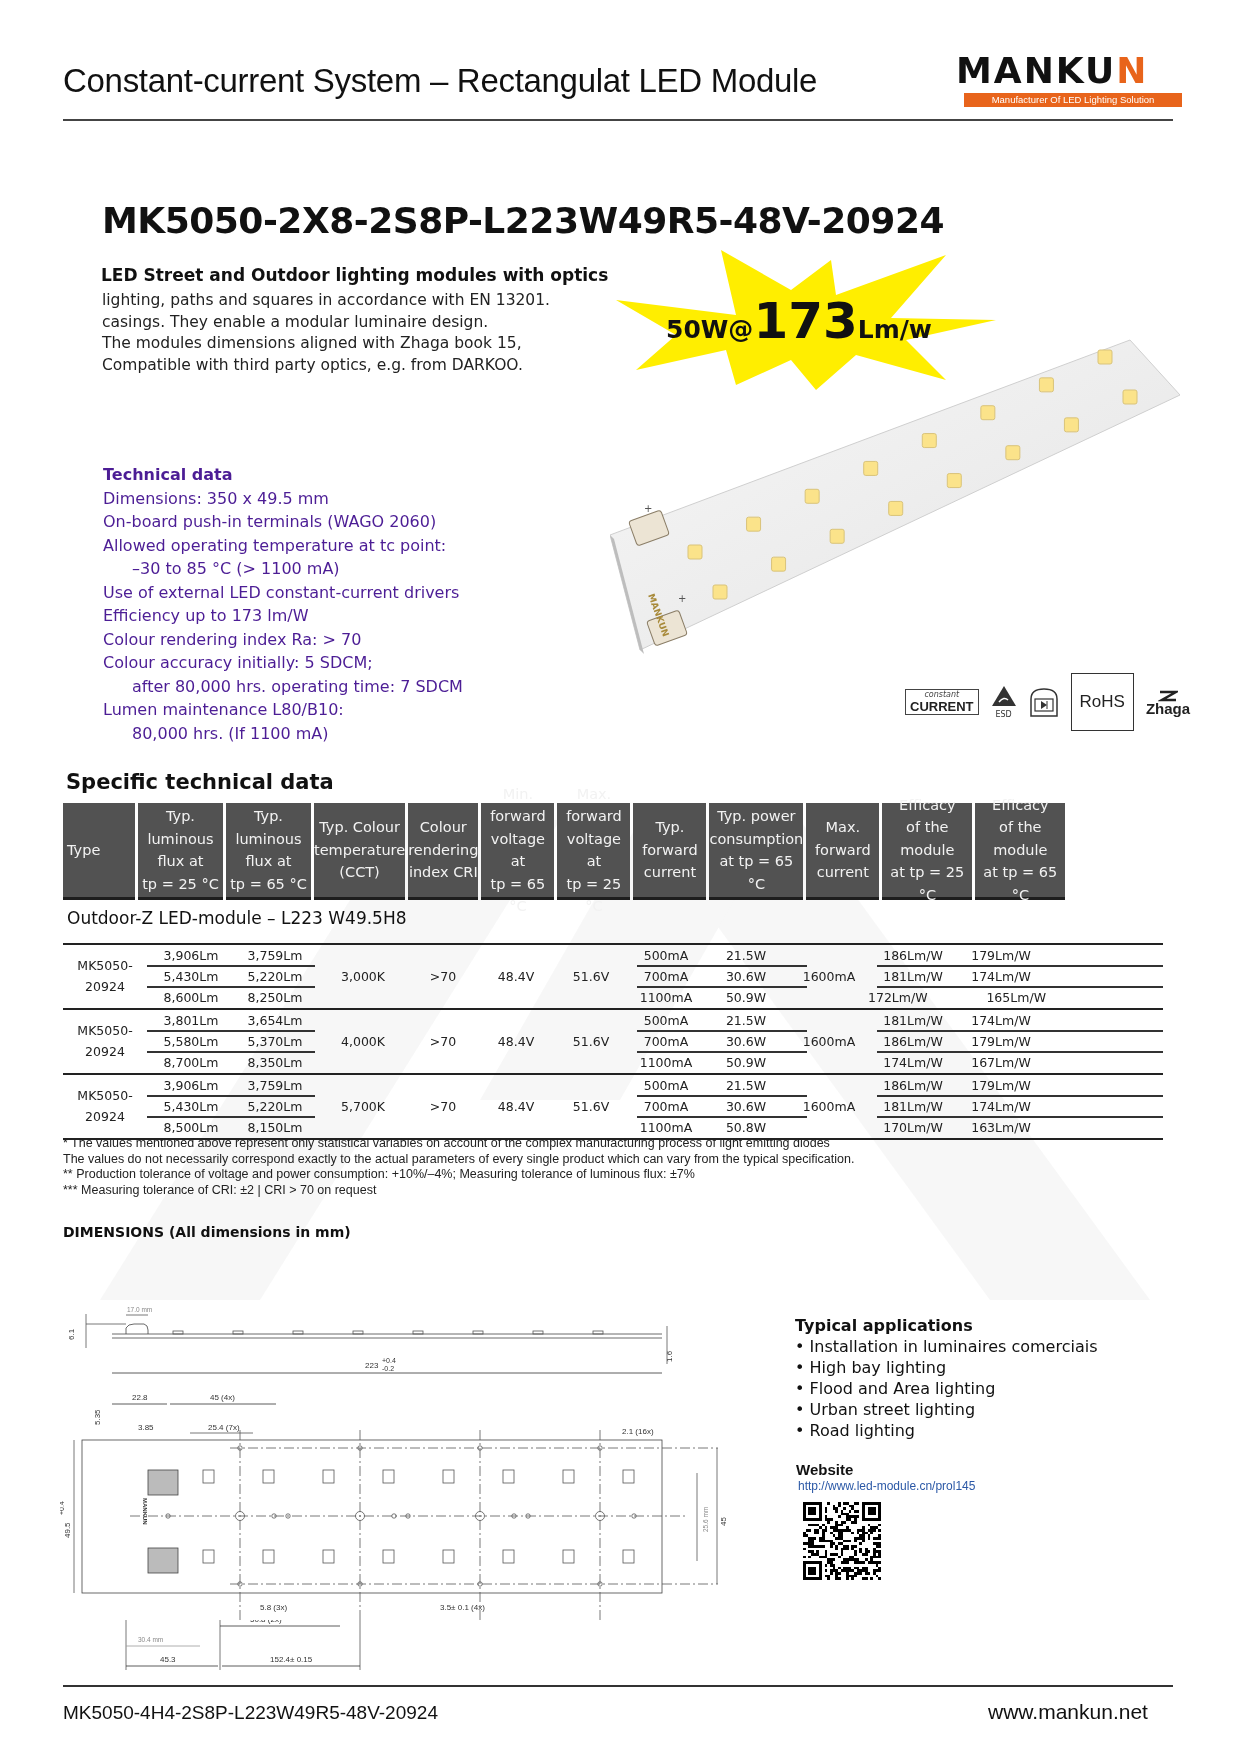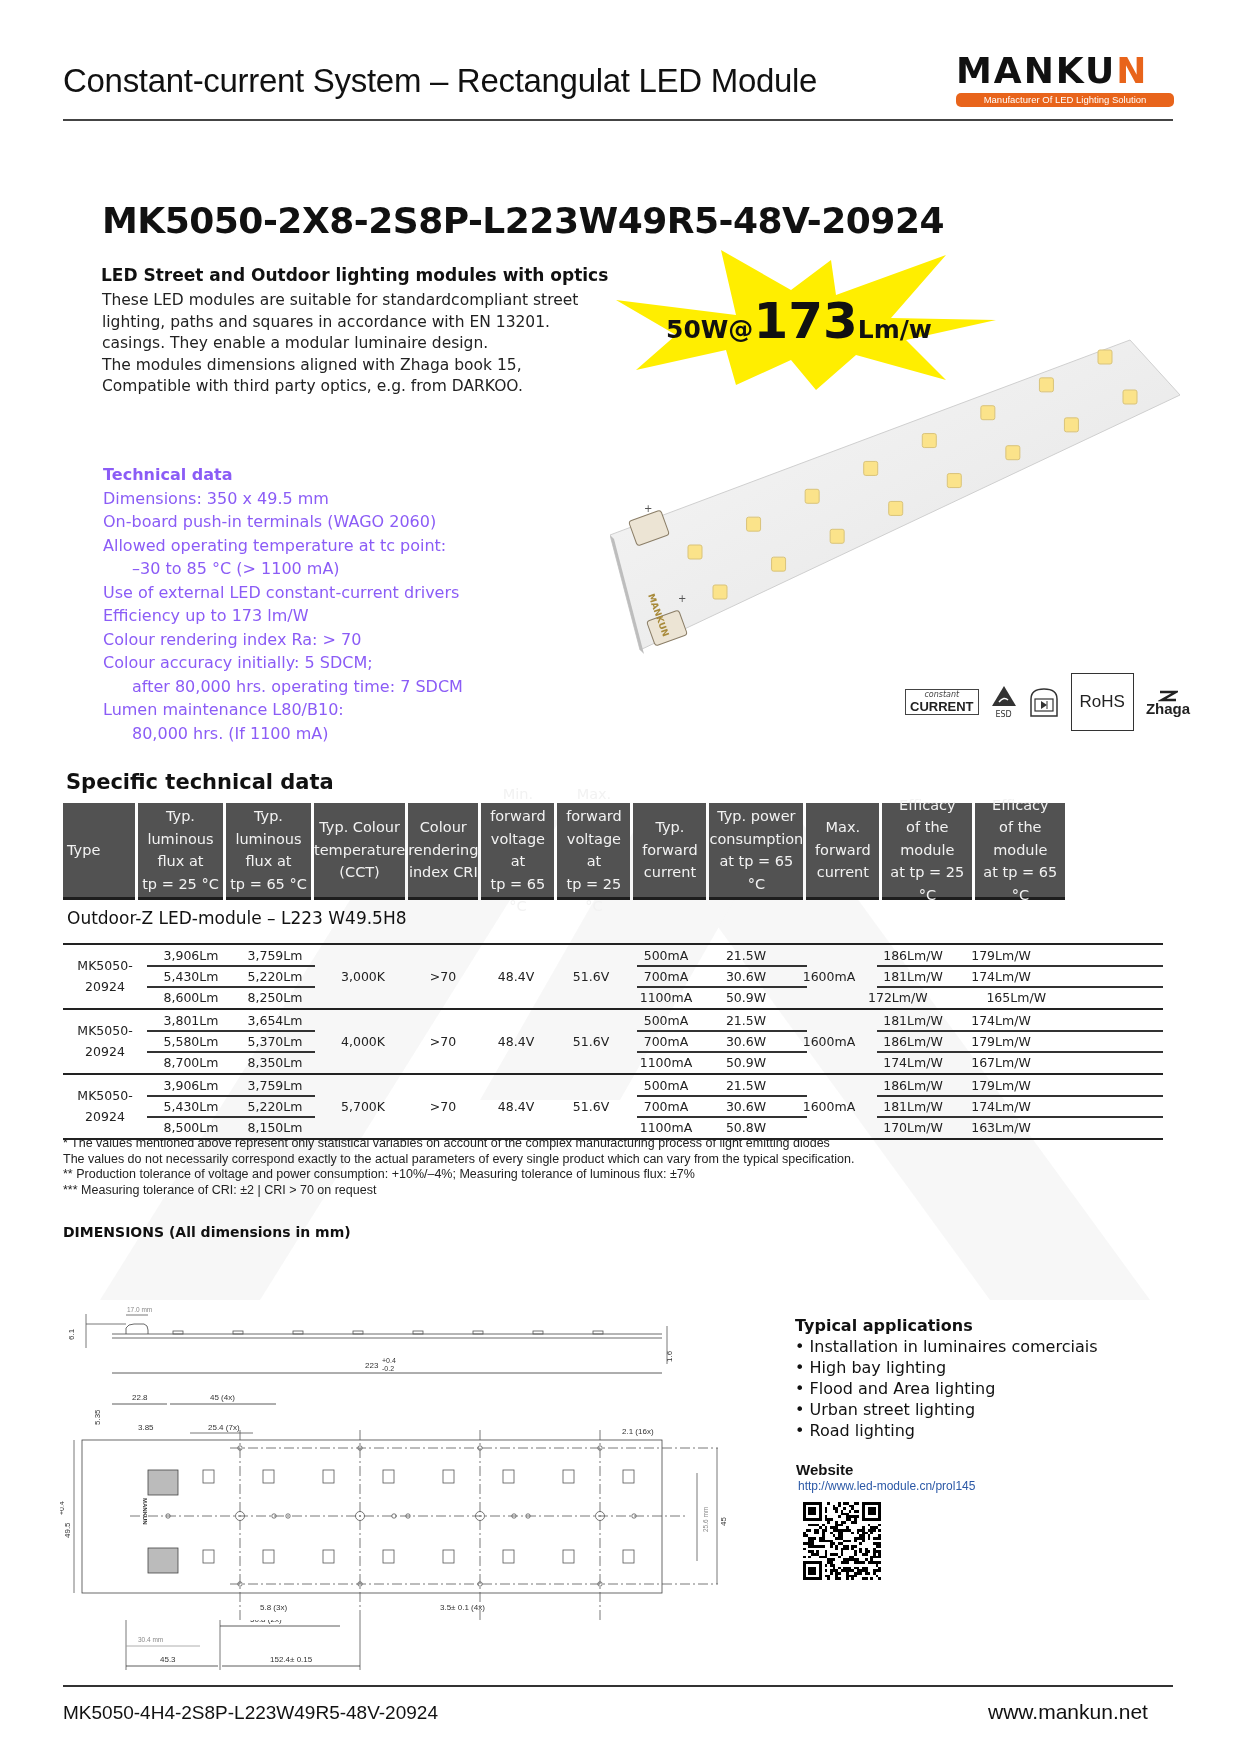--- a/index.html
+++ b/index.html
@@ -7,32 +7,32 @@
          font-family: "DejaVu Sans", sans-serif; color: #111; }
   .abs { position: absolute; }
 
   
   .hdr-title { left: 63px; top: 62px; font-family: "Liberation Sans", sans-serif;
                font-size: 33px; color: #111; letter-spacing: -0.3px; white-space: nowrap; }
   .logo { left: 956px; top: 56px; width: 218px; height: 50px; }
   .logo-text { position: absolute; left: 0; top: -6px; font-family: "DejaVu Sans", sans-serif;
                font-weight: bold; font-size: 36px; letter-spacing: 2px; color: #111; }
   .logo-accent { color: #e8641b; }
-  .logo-tag { position: absolute; left: 0; top: 37px; width: 218px; height: 14px;
-              background: #e8641b; border-radius: 5px; color: #fff; font-size: 9.5px;
+  .logo-tag { position: absolute; left: 8px; top: 37px; width: 218px; height: 14px;
+              background: #e8641b; border-radius: 0; color: #fff; font-size: 9.5px;
               font-family: "Liberation Sans", sans-serif; text-align: center; line-height: 14px; }
   .hdr-rule { left: 63px; top: 119px; width: 1110px; height: 2px; background: #444; }
 
   .product-code { left: 102px; top: 200px; font-size: 36px; font-weight: bold;
                   font-family: "DejaVu Sans", sans-serif; letter-spacing: -0.5px; white-space: nowrap; }
 
   .intro-title { left: 101px; top: 265px; font-size: 17px; font-weight: bold; }
   .intro-body { left: 102px; top: 290px; width: 520px; font-size: 15.5px; line-height: 21.5px; color: #222; }
 
-  .tech { left: 103px; top: 463px; font-size: 16px; line-height: 23.5px; color: #8b5cf6; }
+  .tech { left: 103px; top: 463px; font-size: 16px; line-height: 23.5px; color: #4c1d95; }
   .tech .t-title { font-weight: bold; }
   .tech .indent { padding-left: 29px; }
 
   
   .burst { left: 616px; top: 250px; width: 380px; height: 140px; }
   .burst-text { left: 666px; top: 292px; font-weight: bold; white-space: nowrap; color: #111; }
   .burst-text .small { font-size: 25px; }
   .burst-text .big { font-size: 50px; }
 
   
@@ -95,21 +95,20 @@
 <div class="abs logo">
   <div class="logo-text"><span>MANKU</span><span class="logo-accent">N</span></div>
   <div class="logo-tag">Manufacturer Of LED Lighting Solution</div>
 </div>
 <div class="abs hdr-rule"></div>
 
 <div class="abs product-code">MK5050-2X8-2S8P-L223W49R5-48V-20924</div>
 
 <div class="abs intro-title">LED Street and Outdoor lighting modules with optics</div>
 <div class="abs intro-body">
-  <div>These LED modules are suitable for standardcompliant street</div>
   <div>lighting, paths and squares in accordance with EN 13201.</div>
   <div>casings. They enable a modular luminaire design.</div>
   <div>The modules dimensions aligned with Zhaga book 15,</div>
   <div>Compatible with third party optics, e.g. from DARKOO.</div>
 </div>
 
 <div class="abs tech">
   <div class="t-title">Technical data</div>
   <div id="tech-lines">
       <div>Dimensions: 350 x 49.5 mm</div>

